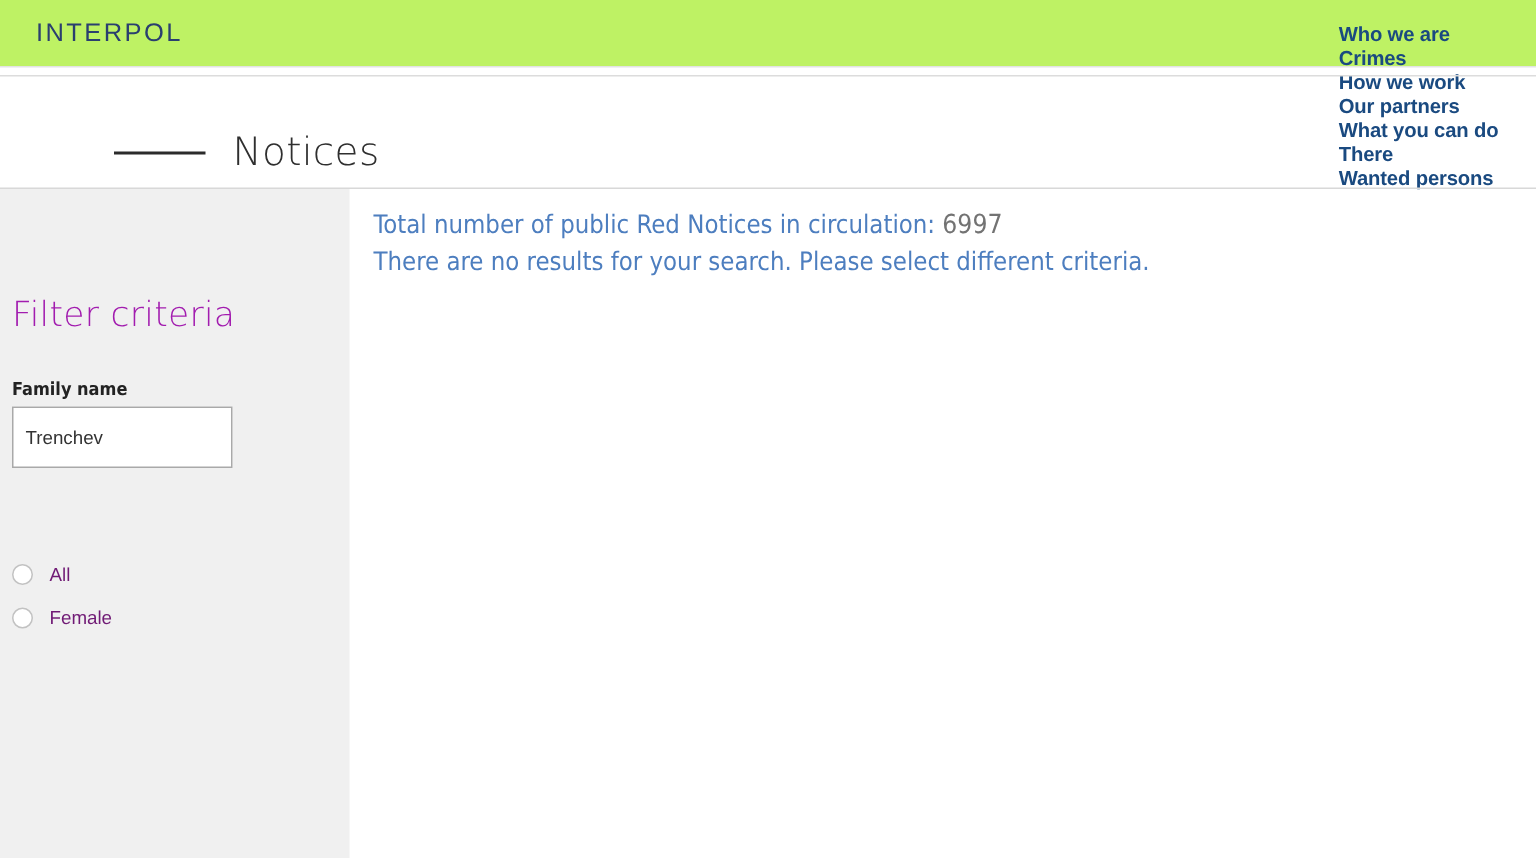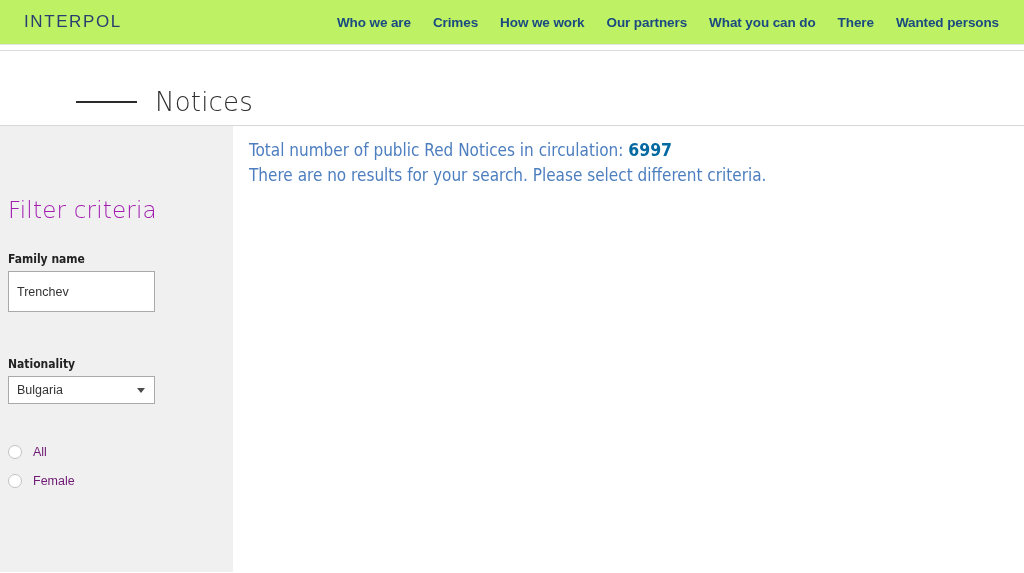--- a/index.html
+++ b/index.html
@@ -35,20 +35,21 @@
     font-weight: 400;
     line-height: 1;
     white-space: nowrap;
   }
   .main-nav {
     position: absolute;
     right: 14px;
     top: 15px;
     display: flex;
     gap: 0px;
+    flex-direction: column;
   }
   .nav-link {
     font-size: 13.5px;
     font-weight: bold;
     color: #1a4a80;
     text-decoration: none;
     white-space: nowrap;
     padding: 0 11px;
     line-height: 16px;
     letter-spacing: -0.1px;
@@ -137,21 +138,21 @@
     top: 73px;
     line-height: 1;
     letter-spacing: 0.2px;
   }
   .filter-body {
     position: absolute;
     left: 8px;
     top: 126px;
     right: 8px;
   }
-  .field-group { margin-bottom: 12px; }
+  .field-group { margin-bottom: 2px; }
   .field-label {
     font-size: 12px;
     font-weight: bold;
     color: #222222;
     font-family: "DejaVu Sans", sans-serif;
     font-stretch: condensed;
     display: block;
     margin-bottom: 5px;
     line-height: 14px;
   }
@@ -226,22 +227,22 @@
   .results-line {
     font-family: "DejaVu Sans", sans-serif;
     font-stretch: condensed;
     font-size: 17px;
     color: #4d7ebf;
     line-height: 25px;
     font-weight: 400;
     white-space: nowrap;
   }
   .results-count {
-    font-weight: bold;
-    color: #0369a1;
+    font-weight: normal;
+    color: #737373;
     font-size: 17.5px;
   }
 </style>
 </head>
 <body>
 
 <div class="site-header">
   <div class="brand">INTERPOL</div>
 
   <nav class="main-nav">
@@ -276,27 +277,20 @@
       <div class="field-group">
         <label class="field-label">Family name</label>
         <input class="text-input" type="text" value="Trenchev" style="">
       </div>
 
       <div class="spacer-15"></div>
 
 
       <div class="spacer-16"></div>
 
-      <div class="field-group">
-        <label class="field-label">Nationality</label>
-        <div class="select-wrap">
-          <span class="select-value">Bulgaria</span>
-          <span class="select-arrow"></span>
-        </div>
-      </div>
 
       <div class="spacer-16"></div>
 
       <div class="field-group">
 
         <div class="radio-row">
           <span class="radio-dot"></span>
           <span class="radio-label">All</span>
         </div>
 

